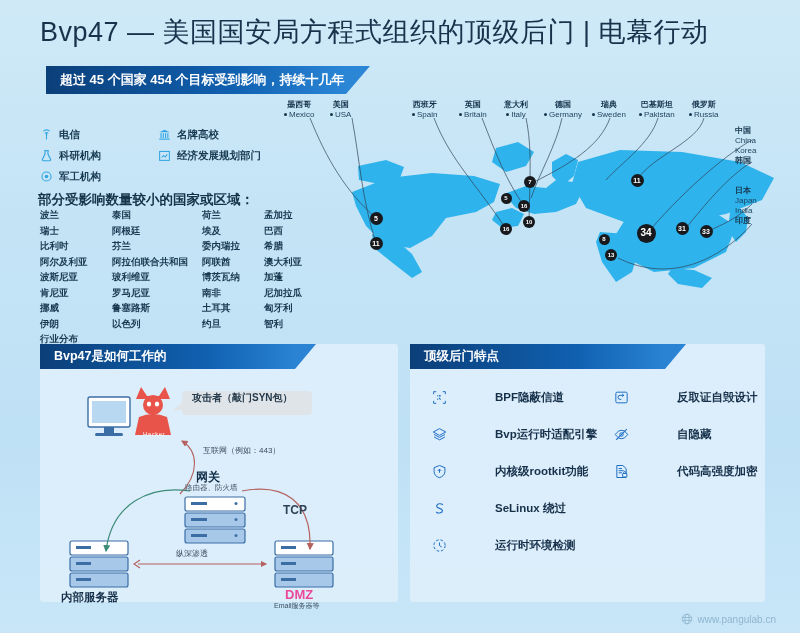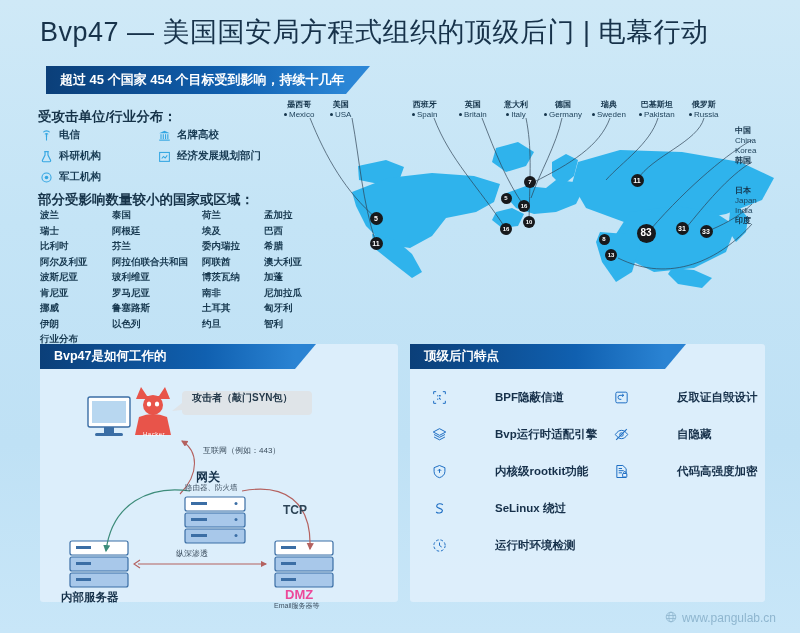--- a/index.html
+++ b/index.html
@@ -31,21 +31,21 @@
     border-top:28px solid #2b86d6;border-right:24px solid transparent;
   }
 
   
   .sec-head{position:absolute;color:#163349;font-size:13.5px;font-weight:700;}
   #sect-industry{left:38px;top:108px;}
   #sect-countries{left:38px;top:191px;}
 
   .ind-list{position:absolute;left:40px;top:128px;width:270px;}
   .ind-row{display:flex;margin-bottom:7px;}
-  .ind-cell{display:flex;align-items:flex-end;width:118px;}
+  .ind-cell{display:flex;align-items:flex-start;width:118px;}
   .ind-cell .ico{width:13px;height:13px;margin-right:6px;flex:0 0 13px;color:#2b9fe0;}
   .ind-cell .ico svg{display:block;width:13px;height:13px;}
   .ind-cell .lbl{font-size:10.5px;color:#173a52;font-weight:700;}
 
   .ctry-grid{
     position:absolute;left:40px;top:209px;width:275px;
     display:grid;grid-template-columns:72px 90px 62px 55px;
     row-gap:3.5px;
   }
   .ctry{font-size:9.5px;color:#17384f;font-weight:700;line-height:12px;white-space:nowrap;}
@@ -96,37 +96,36 @@
   .feat-col{position:absolute;top:0;}
   #feat-col-a{left:0;width:175px;}
   #feat-col-b{left:182px;width:150px;}
   .feat{display:flex;align-items:center;margin-bottom:22px;}
   .feat .ico{width:15px;height:15px;flex:0 0 15px;margin-right:9px;color:#1f6fc4;}
   .feat .ico svg{display:block;width:15px;height:15px;}
   .feat .lbl{font-size:11.5px;color:#16304a;font-weight:700;white-space:nowrap;padding-left:39px;}
 
   
   .footer{
-    position:absolute;right:24px;bottom:8px;display:flex;align-items:flex-start;
-    color:#8fb6cf;font-size:12px;
+    position:absolute;right:24px;bottom:8px;display:flex;align-items:center;
+    color:#8fb6cf;font-size:10px;
   }
   .footer .ico{width:12px;height:12px;margin-right:5px;color:#8fb6cf;}
   .footer .ico svg{display:block;width:12px;height:12px;}
 </style>
 </head>
 <body>
 
 <div class="poster">
 
   <div class="title">Bvp47 — 美国国安局方程式组织的顶级后门 | 电幕行动</div>
 
   <div class="banner">超过 45 个国家 454 个目标受到影响，持续十几年</div>
   <div class="banner-tail"></div>
 
-  <div class="sec-head" id="sect-industry">受攻击单位/行业分布：</div>
 
   <div class="ind-list">
     <div class="ind-row">
       <div class="ind-cell">
         <span class="ico">
           <svg viewBox="0 0 16 16" fill="none" stroke="#34a6e2" stroke-width="1.3">
             <path d="M8 6v8M4 4a5.5 5.5 0 0 1 8 0M6 6.5a3 3 0 0 1 4 0"></path>
             <circle cx="8" cy="8.6" r="1" fill="#34a6e2" stroke="none"></circle>
           </svg>
         </span>
@@ -328,21 +327,21 @@
     <div id="map-bubbles">
         <div class="bub" style="left: 69.5px; top: 111.5px; width: 13px; height: 13px; font-size: 7px;">5</div>
         <div class="bub" style="left: 69.5px; top: 136.5px; width: 13px; height: 13px; font-size: 7px;">11</div>
         <div class="bub" style="left: 224px; top: 76px; width: 12px; height: 12px; font-size: 6px;">7</div>
         <div class="bub" style="left: 200.5px; top: 92.5px; width: 11px; height: 11px; font-size: 6px;">5</div>
         <div class="bub" style="left: 218px; top: 100px; width: 12px; height: 12px; font-size: 6px;">16</div>
         <div class="bub" style="left: 223px; top: 116px; width: 12px; height: 12px; font-size: 6px;">10</div>
         <div class="bub" style="left: 200px; top: 123px; width: 12px; height: 12px; font-size: 6px;">16</div>
         <div class="bub" style="left: 330.5px; top: 73.5px; width: 13px; height: 13px; font-size: 7px;">11</div>
         <div class="bub" style="left: 298.5px; top: 133.5px; width: 11px; height: 11px; font-size: 6px;">8</div>
-        <div class="bub" style="left: 336.5px; top: 123.5px; width: 19px; height: 19px; font-size: 10px;">83</div>
+        <div class="bub" style="left: 336.5px; top: 123.5px; width: 19px; height: 19px; font-size: 10px;">34</div>
         <div class="bub" style="left: 375.5px; top: 121.5px; width: 13px; height: 13px; font-size: 7px;">31</div>
         <div class="bub" style="left: 399.5px; top: 124.5px; width: 13px; height: 13px; font-size: 7px;">33</div>
         <div class="bub" style="left: 305px; top: 149px; width: 12px; height: 12px; font-size: 6px;">13</div>
       </div>
   </div>
 
   <div class="panel" id="panel-left">
     <div class="panel-head">Bvp47是如何工作的</div>
     <div class="panel-tail"></div>
 

